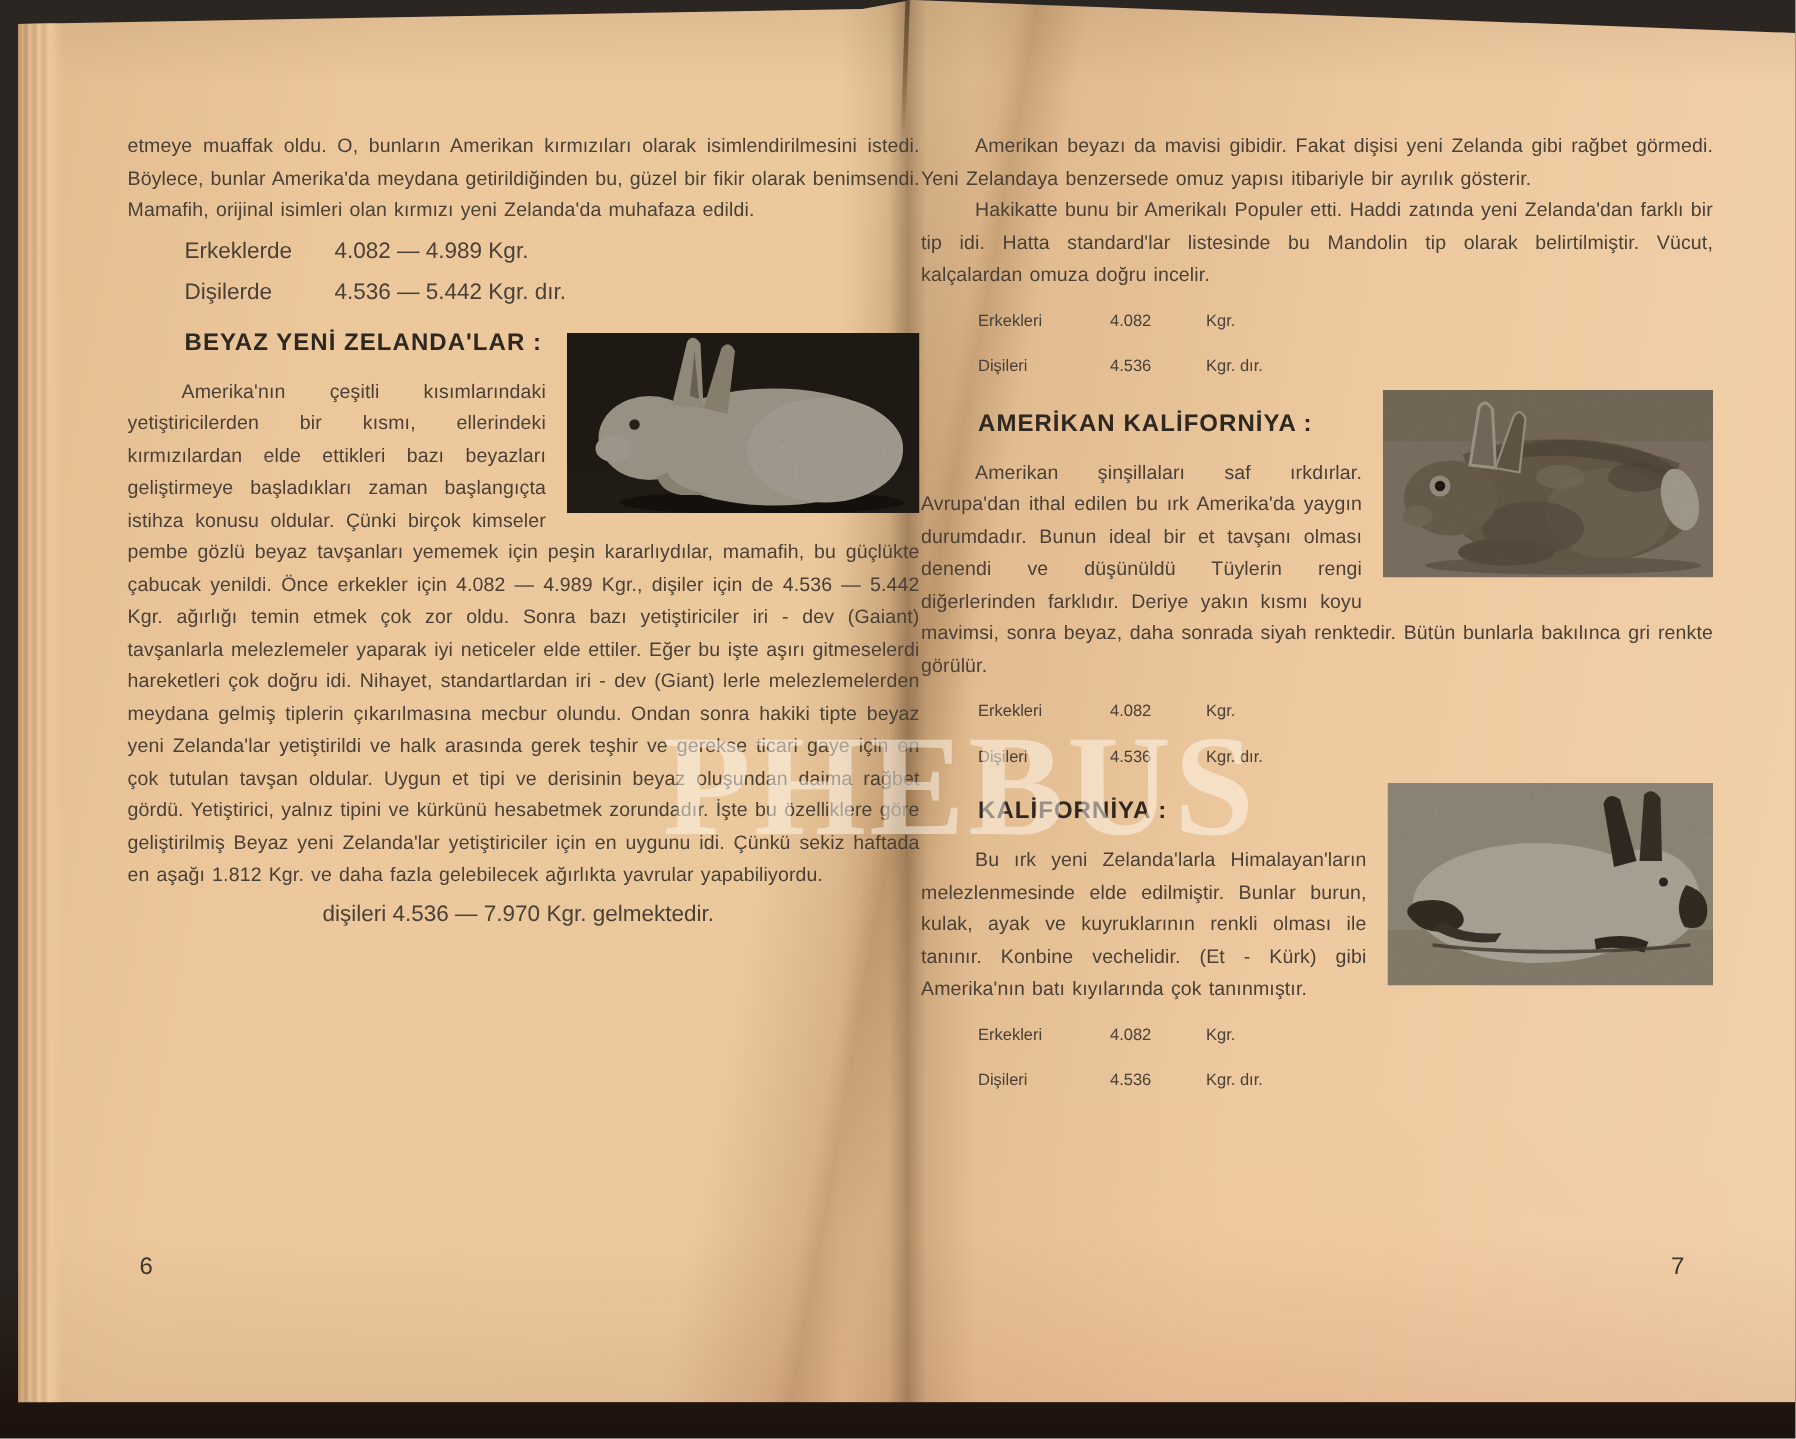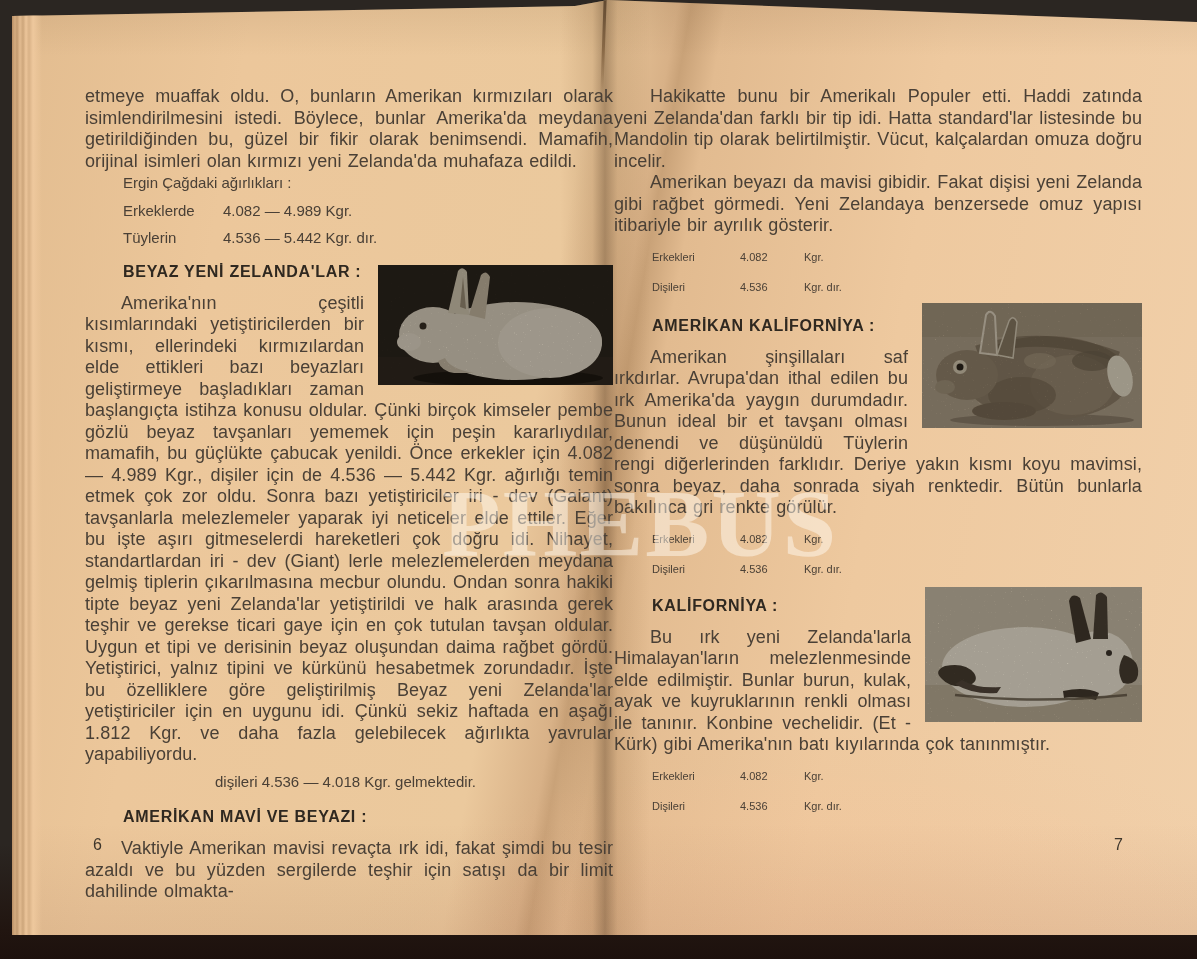--- a/index.html
+++ b/index.html
@@ -36,21 +36,21 @@
     position:absolute; left:calc(50% - 3px); top:-4px; height:100px; width:3px;
     background: linear-gradient(180deg, #5e4730 0%, #8a6a47 55%, rgba(138,106,71,0) 100%);
     transform: rotate(2deg); border-radius:2px;
   }
   
   .col { position:absolute; top:86px; width:528px; }
   .col-left  { left:85px;  }
   .col-right { left:614px; }
   .col p { margin:0; }
   .bodytext {
-    font-size:18px; line-height:21.5px; text-align:justify;
+    font-size:13px; line-height:21.5px; text-align:justify;
     color:#4a4036; word-spacing:1px; letter-spacing:0.1px;
   }
   .indent { text-indent:36px; }
   .wline { font-size:15px; line-height:21.5px; color:#4a4036; }
   .sect-heading {
     font-size:16px; font-weight:bold; color:#2f2820; letter-spacing:0.7px;
     margin:0 0 12px 0; padding-left:38px;
   }
   .section { margin-top:14px; }
   .section::after { content:""; display:block; clear:both; }
@@ -95,27 +95,26 @@
   <div class="book-shade"></div>
   <div class="page-edges"></div>
   <div class="gutter-shadow"></div>
   <div class="spine-crease"></div>
 </div>
 
 <div class="col col-left">
 
   <p class="bodytext">etmeye muaffak oldu. O, bunların Amerikan kırmızıları olarak isimlendirilmesini istedi. Böylece, bunlar Amerika'da meydana getirildiğinden bu, güzel bir fikir olarak benimsendi. Mamafih, orijinal isimleri olan kırmızı yeni Zelanda'da muhafaza edildi.</p>
 
-  <p class="wline pl38 mt10">Ergin Çağdaki ağırlıkları :</p>
 
   <div class="wrow">
     <span class="wlabel">Erkeklerde</span><span>4.082 — 4.989 Kgr.</span>
   </div>
   <div class="wrow">
-    <span class="wlabel">Tüylerin</span><span>4.536 — 5.442 Kgr. dır.</span>
+    <span class="wlabel">Dişilerde</span><span>4.536 — 5.442 Kgr. dır.</span>
   </div>
 
   <div class="section">
     <div class="photo photo-nz">
       <svg viewBox="0 0 235 120" width="235" height="120">
         <rect width="235" height="120" fill="#2b241c"></rect>
         <rect y="92" width="235" height="28" fill="#3a3226" opacity="0.35"></rect>
         <ellipse cx="130" cy="113" rx="95" ry="8" fill="#17110c" opacity="0.7"></ellipse>
         <ellipse cx="138" cy="76" rx="86" ry="39" fill="#d9cfbc"></ellipse>
         <ellipse cx="172" cy="78" rx="52" ry="35" fill="#e3d9c7"></ellipse>
@@ -126,34 +125,30 @@
         <circle cx="45" cy="61" r="3.5" fill="#382f24"></circle>
         <ellipse cx="31" cy="77" rx="12" ry="9" fill="#e0d6c4"></ellipse>
         <path d="M60 96 Q63 106 76 108 L96 108 Q72 104 67 93 Z" fill="#c3b6a0"></path>
         <rect width="235" height="120" fill="#000" filter="url(#grain)" opacity="0.30"></rect>
       </svg>
     </div>
     <h3 class="sect-heading">BEYAZ YENİ ZELANDA'LAR :</h3>
     <p class="bodytext indent">Amerika'nın çeşitli kısımlarındaki yetiştiricilerden bir kısmı, ellerindeki kırmızılardan elde ettikleri bazı beyazları geliştirmeye başladıkları zaman başlangıçta istihza konusu oldular. Çünki birçok kimseler pembe gözlü beyaz tavşanları yememek için peşin kararlıydılar, mamafih, bu güçlükte çabucak yenildi. Önce erkekler için 4.082 — 4.989 Kgr., dişiler için de 4.536 — 5.442 Kgr. ağırlığı temin etmek çok zor oldu. Sonra bazı yetiştiriciler iri - dev (Gaiant) tavşanlarla melezlemeler yaparak iyi neticeler elde ettiler. Eğer bu işte aşırı gitmeselerdi hareketleri çok doğru idi. Nihayet, standartlardan iri - dev (Giant) lerle melezlemelerden meydana gelmiş tiplerin çıkarılmasına mecbur olundu. Ondan sonra hakiki tipte beyaz yeni Zelanda'lar yetiştirildi ve halk arasında gerek teşhir ve gerekse ticari gaye için en çok tutulan tavşan oldular. Uygun et tipi ve derisinin beyaz oluşundan daima rağbet gördü. Yetiştirici, yalnız tipini ve kürkünü hesabetmek zorundadır. İşte bu özelliklere göre geliştirilmiş Beyaz yeni Zelanda'lar yetiştiriciler için en uygunu idi. Çünkü sekiz haftada en aşağı 1.812 Kgr. ve daha fazla gelebilecek ağırlıkta yavrular yapabiliyordu.</p>
   </div>
 
-  <p class="wline pl130" style="margin-top:5px">dişileri 4.536 — 4.018 Kgr. gelmektedir.</p>
-
-  <div class="section mt16">
-    <h3 class="sect-heading">AMERİKAN MAVİ VE BEYAZI :</h3>
-    <p class="bodytext indent">Vaktiyle Amerikan mavisi revaçta ırk idi, fakat şimdi bu tesir azaldı ve bu yüzden sergilerde teşhir için satışı da bir limit dahilinde olmakta-</p>
-  </div>
+  <p class="wline pl130" style="margin-top:5px">dişileri 4.536 — 7.970 Kgr. gelmektedir.</p>
+
 </div>
 
 <div class="col col-right">
 
 
+  <p class="bodytext indent mt10">Amerikan beyazı da mavisi gibidir. Fakat dişisi yeni Zelanda gibi rağbet görmedi. Yeni Zelandaya benzersede omuz yapısı itibariyle bir ayrılık gösterir.</p>
+
   <p class="bodytext indent mt10">Hakikatte bunu bir Amerikalı Populer etti. Haddi zatında yeni Zelanda'dan farklı bir tip idi. Hatta standard'lar listesinde bu Mandolin tip olarak belirtilmiştir. Vücut, kalçalardan omuza doğru incelir.</p>
-
-  <p class="bodytext indent mt10">Amerikan beyazı da mavisi gibidir. Fakat dişisi yeni Zelanda gibi rağbet görmedi. Yeni Zelandaya benzersede omuz yapısı itibariyle bir ayrılık gösterir.</p>
 
   <div class="weights-block mt12">
     <div class="r-wrow">
       <span class="r-label">Erkekleri</span><span class="r-num">4.082</span><span>Kgr.</span>
     </div>
     <div class="r-wrow">
       <span class="r-label">Dişileri</span><span class="r-num">4.536</span><span>Kgr. dır.</span>
     </div>
   </div>
 

